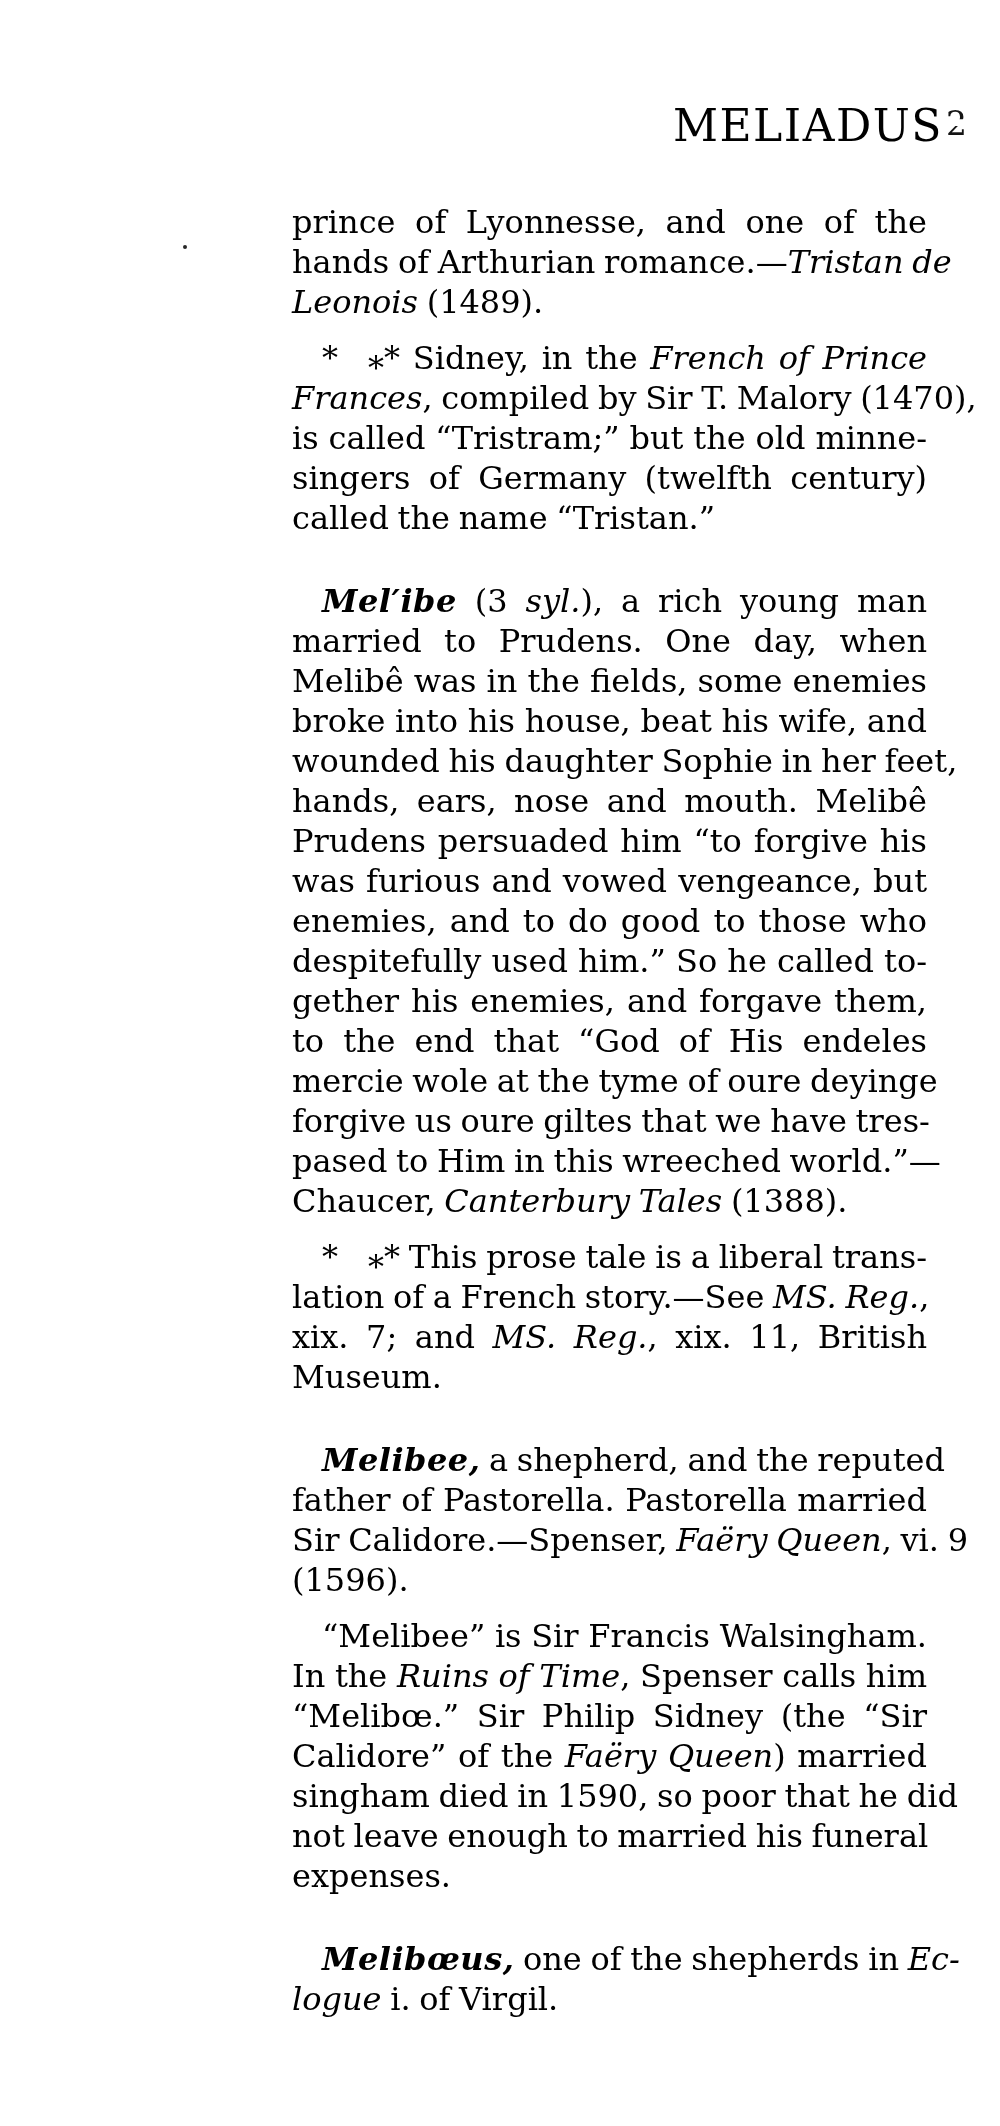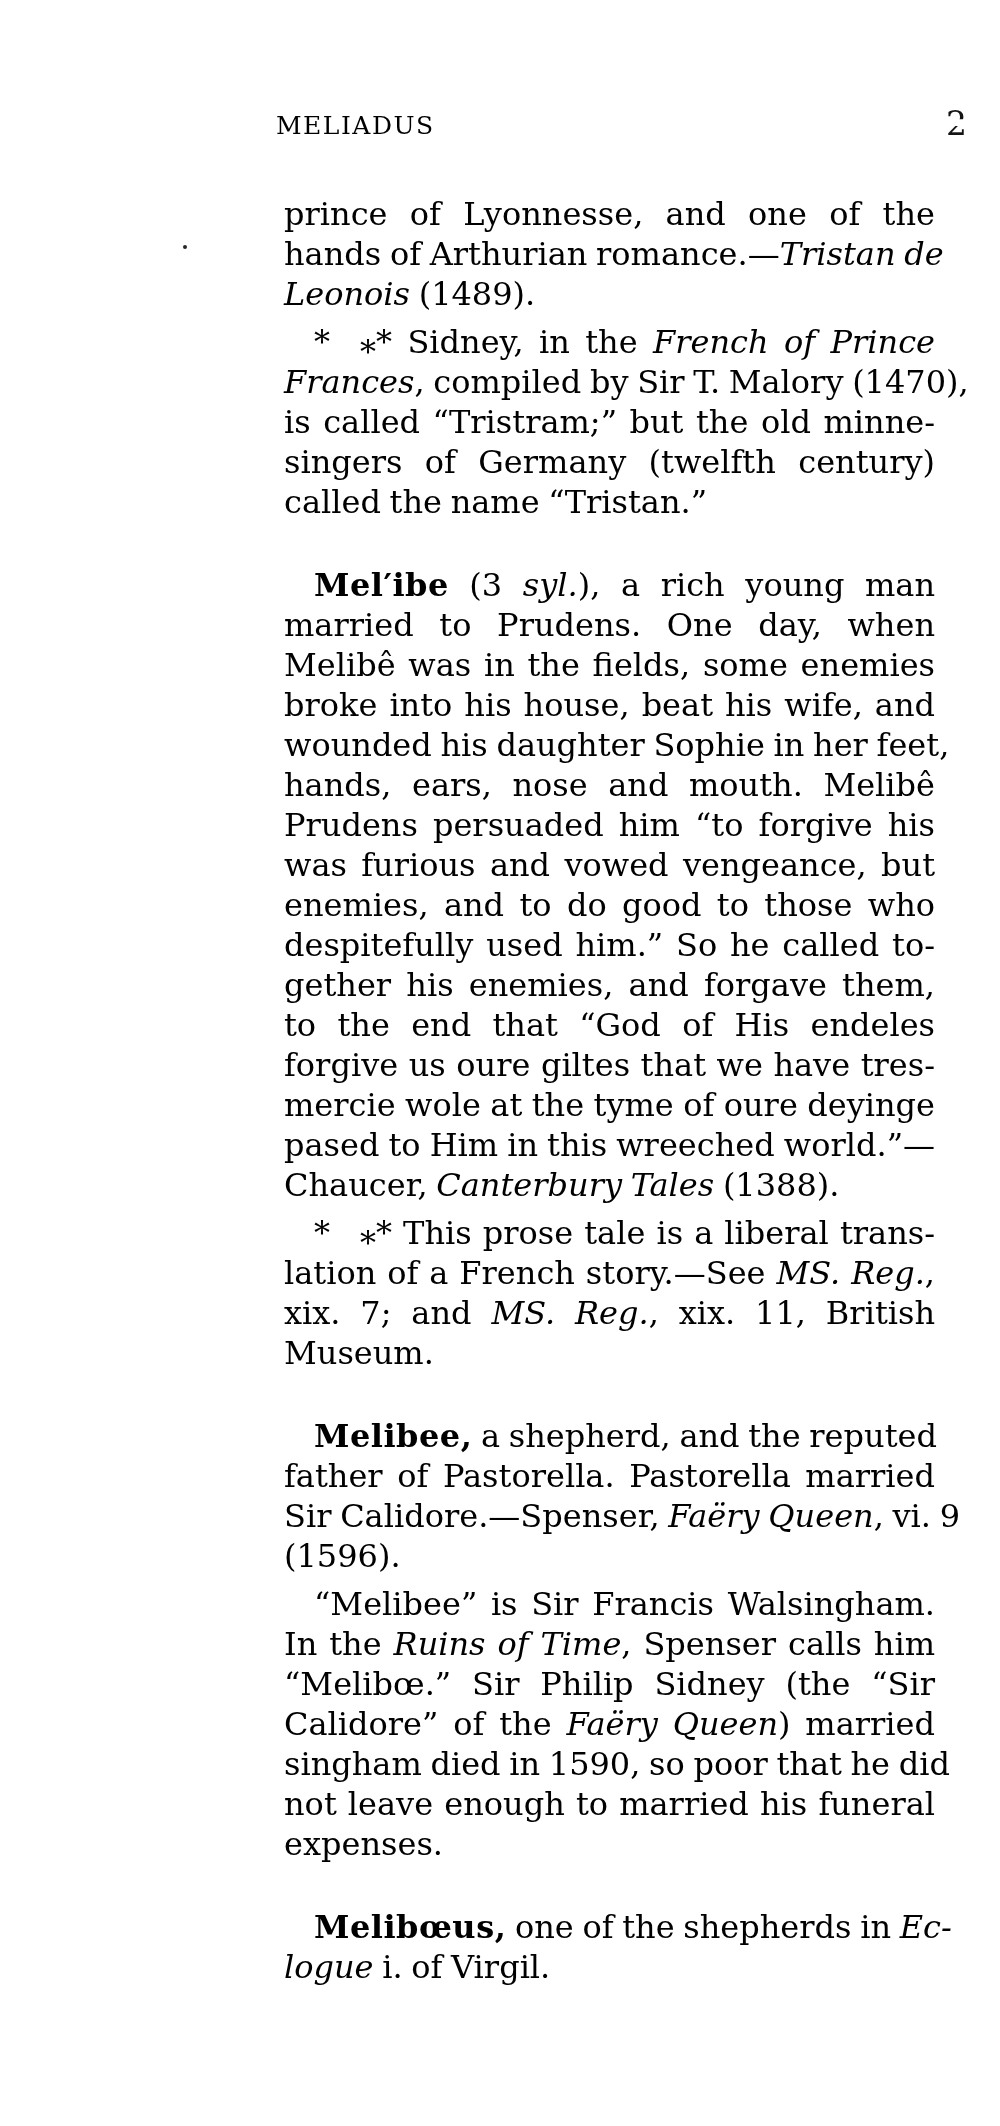--- a/index.html
+++ b/index.html
@@ -11,22 +11,22 @@
   }
   .sheet {
     position: relative;
     width: 1000px; height: 2126px;
     background: #ffffff;
     overflow: hidden;
   }
   .running-head {
     position: absolute;
     left: 276px; top: 106px; width: 667px;
-    text-align: left;
-    font-size: 25px; line-height: 40px;
+    text-align: right;
+    font-size: 44px; line-height: 40px;
     letter-spacing: 1.5px;
   }
   .page-num {
     position: absolute;
     left: 946px; top: 104px;
     font-size: 33px; line-height: 40px;
     
     clip-path: polygon(0 0, 100% 0, 100% 38%, 0 38%, 0 55%, 100% 55%, 100% 100%, 0 100%);
     opacity: 0.92;
   }
@@ -34,35 +34,35 @@
     position: absolute;
     left: 183px; top: 245px;
     width: 4px; height: 4px;
     background: #000; border-radius: 50%;
     opacity: .85;
   }
   .text-column {
     position: absolute;
     left: 276px; top: 186px; width: 667px;
   }
-  .para { margin: 8px; }
+  .para { margin: 16px; }
   .para.entry { margin-top: 43px; }
   .line {
     height: 40px; line-height: 40px;
     font-size: 32px;
     text-align: justify;
     text-align-last: justify;
     text-justify: inter-word;
     word-spacing: -1.5px;
     white-space: nowrap;
   }
   .line.last { text-align-last: left; }
   .line.indent { text-indent: 30px; }
   .seg.i { font-style: italic; }
-  .seg.b { font-weight: bold; letter-spacing: 0.5px; }
+  .seg.b { font-weight: bold; letter-spacing: 0.5px; font-style: italic; }
   .seg.low { position: relative; top: 10px; display: inline-block; line-height: 0; }
 </style>
 </head>
 <body style="background: rgb(255, 255, 255); color: rgb(0, 0, 0);">
 
 <div class="sheet">
   <div class="running-head">
     <span>MELIADUS</span>
   </div>
   <div class="page-num">2</div>
@@ -86,22 +86,22 @@
         <div class="line"><span class="seg r">Melibê was in the fields, some enemies</span></div>
         <div class="line"><span class="seg r">broke into his house, beat his wife, and</span></div>
         <div class="line"><span class="seg r">wounded his daughter Sophie in her feet,</span></div>
         <div class="line"><span class="seg r">hands, ears, nose and mouth.  Melibê</span></div>
         <div class="line"><span class="seg r">Prudens persuaded him “to forgive his</span></div>
         <div class="line"><span class="seg r">was furious and vowed vengeance, but</span></div>
         <div class="line"><span class="seg r">enemies, and to do good to those who</span></div>
         <div class="line"><span class="seg r">despitefully used him.”  So he called to-</span></div>
         <div class="line"><span class="seg r">gether his enemies, and forgave them,</span></div>
         <div class="line"><span class="seg r">to the end that “God of His endeles</span></div>
+        <div class="line"><span class="seg r">mercie wole at the tyme of oure deyinge</span></div>
         <div class="line"><span class="seg r">forgive us oure giltes that we have tres-</span></div>
-        <div class="line"><span class="seg r">mercie wole at the tyme of oure deyinge</span></div>
         <div class="line"><span class="seg r">pased to Him in this wreeched world.”—</span></div>
         <div class="line last"><span class="seg r">Chaucer, </span><span class="seg i">Canterbury Tales</span><span class="seg r"> (1388).</span></div>
       </div>
       <div class="para note">
         <div class="line indent"><span class="seg r">*</span><span class="seg low">*</span><span class="seg r">*</span><span class="seg r"> This prose tale is a liberal trans-</span></div>
         <div class="line"><span class="seg r">lation of a French story.—See </span><span class="seg i">MS. Reg.</span><span class="seg r">,</span></div>
         <div class="line"><span class="seg r">xix. 7; and </span><span class="seg i">MS. Reg.</span><span class="seg r">, xix. 11, British</span></div>
         <div class="line last"><span class="seg r">Museum.</span></div>
       </div>
       <div class="para entry">

